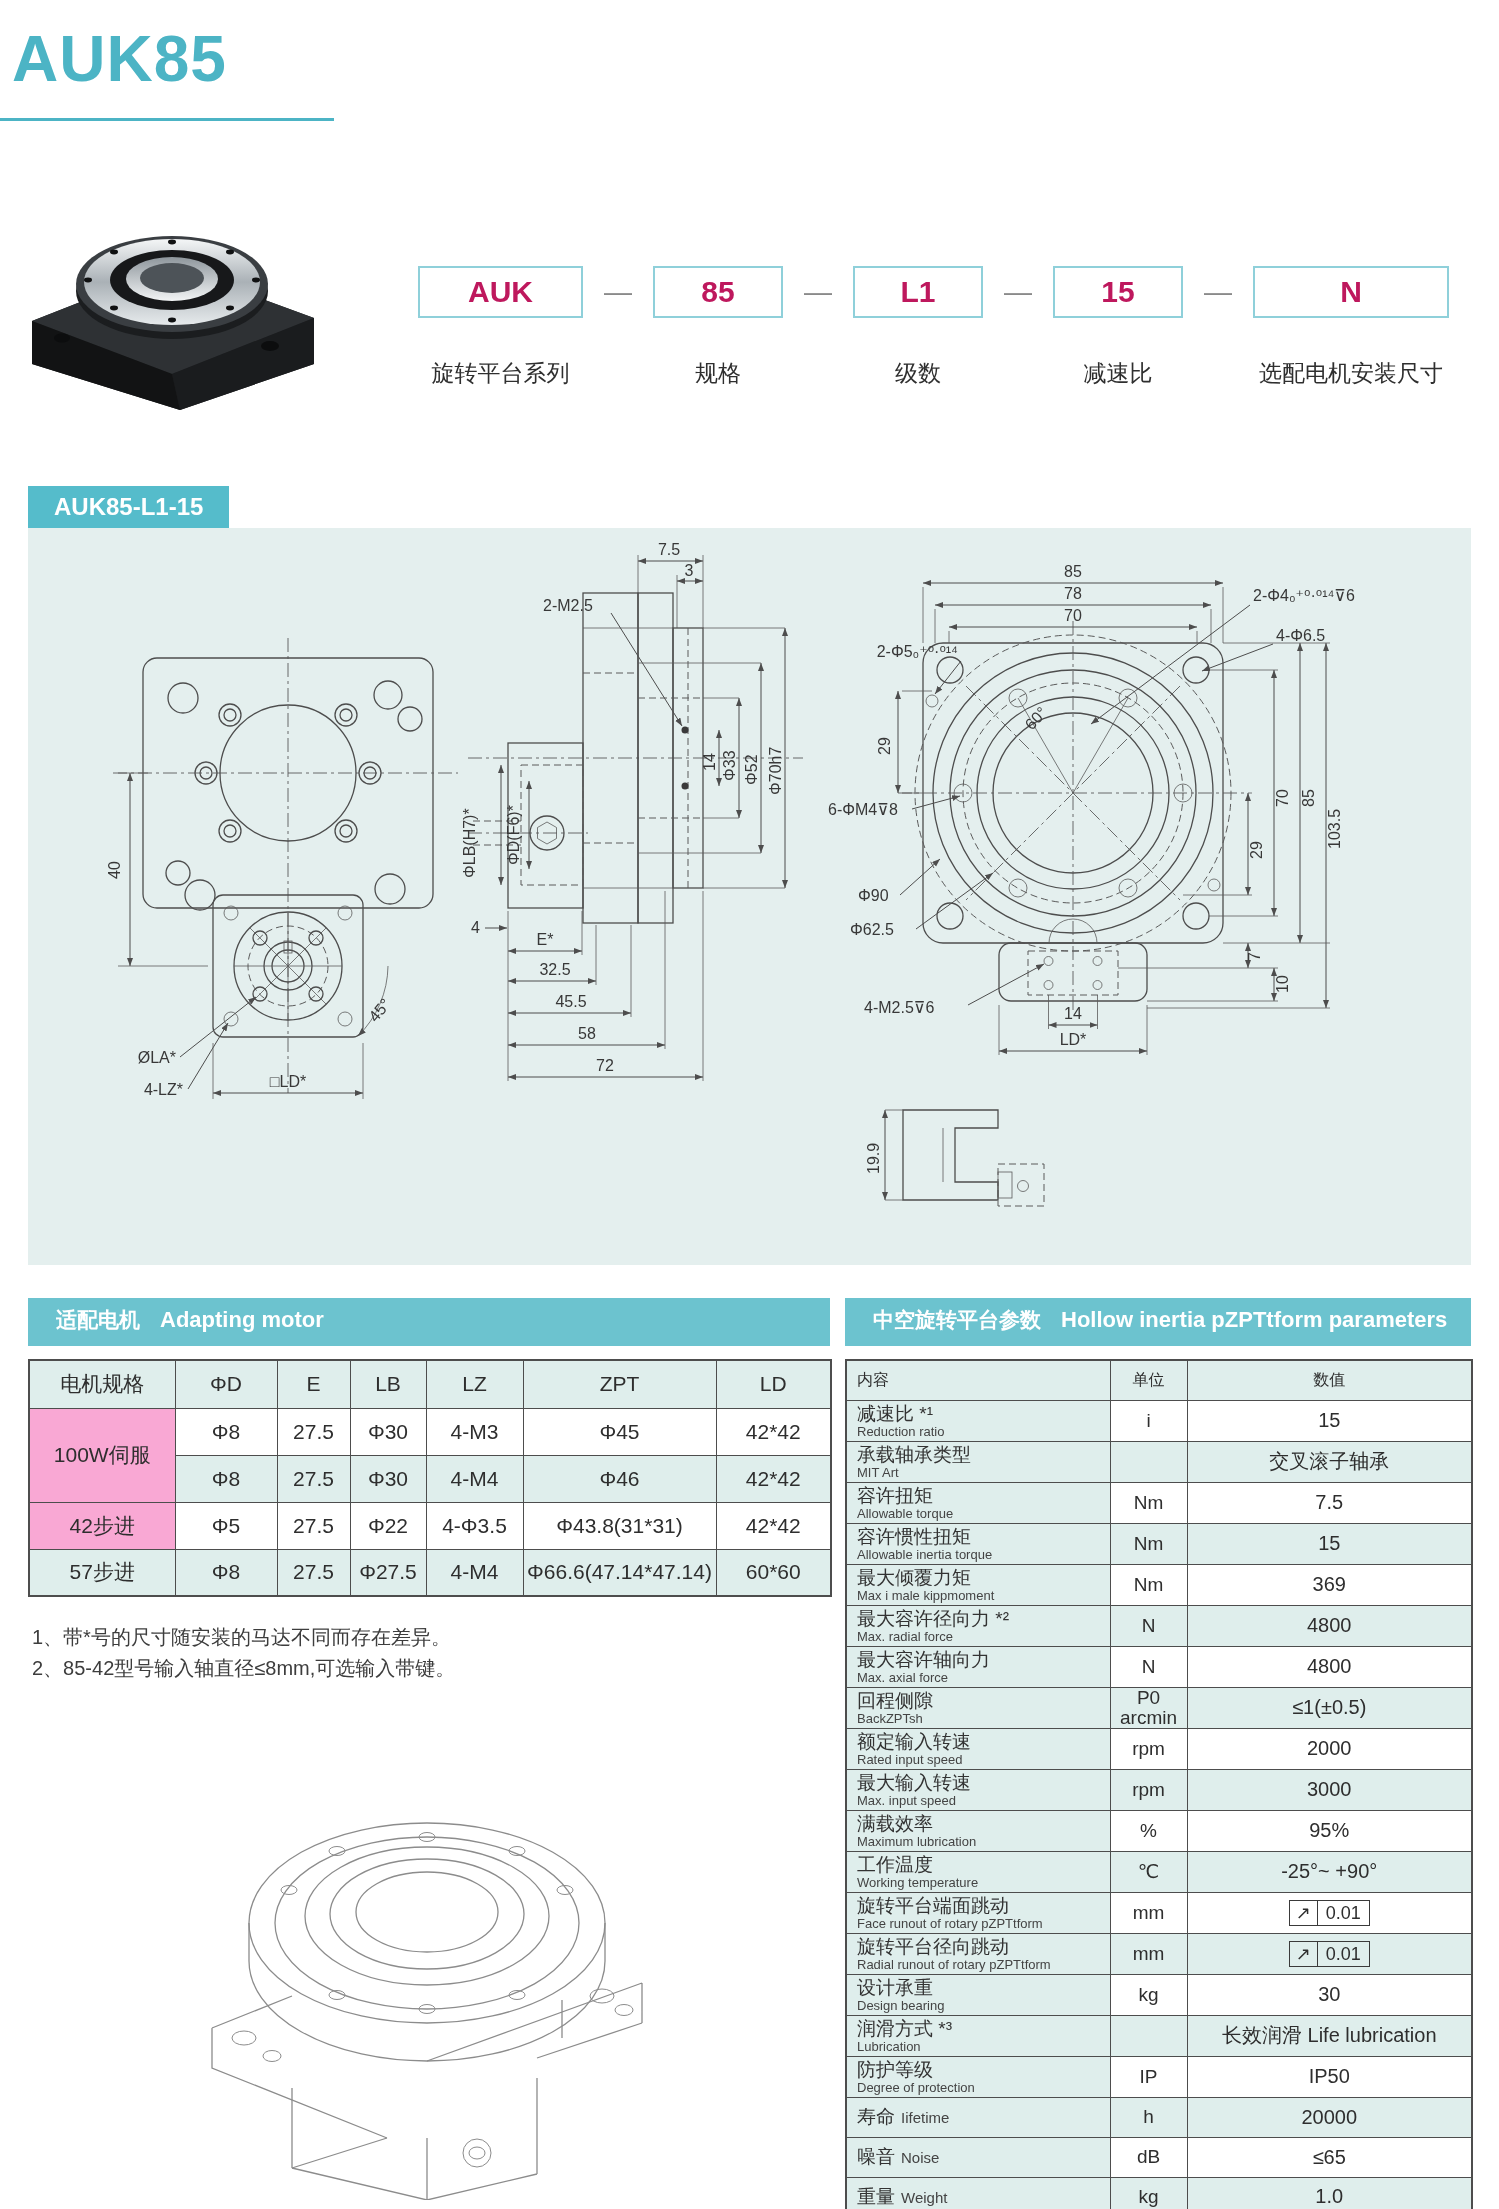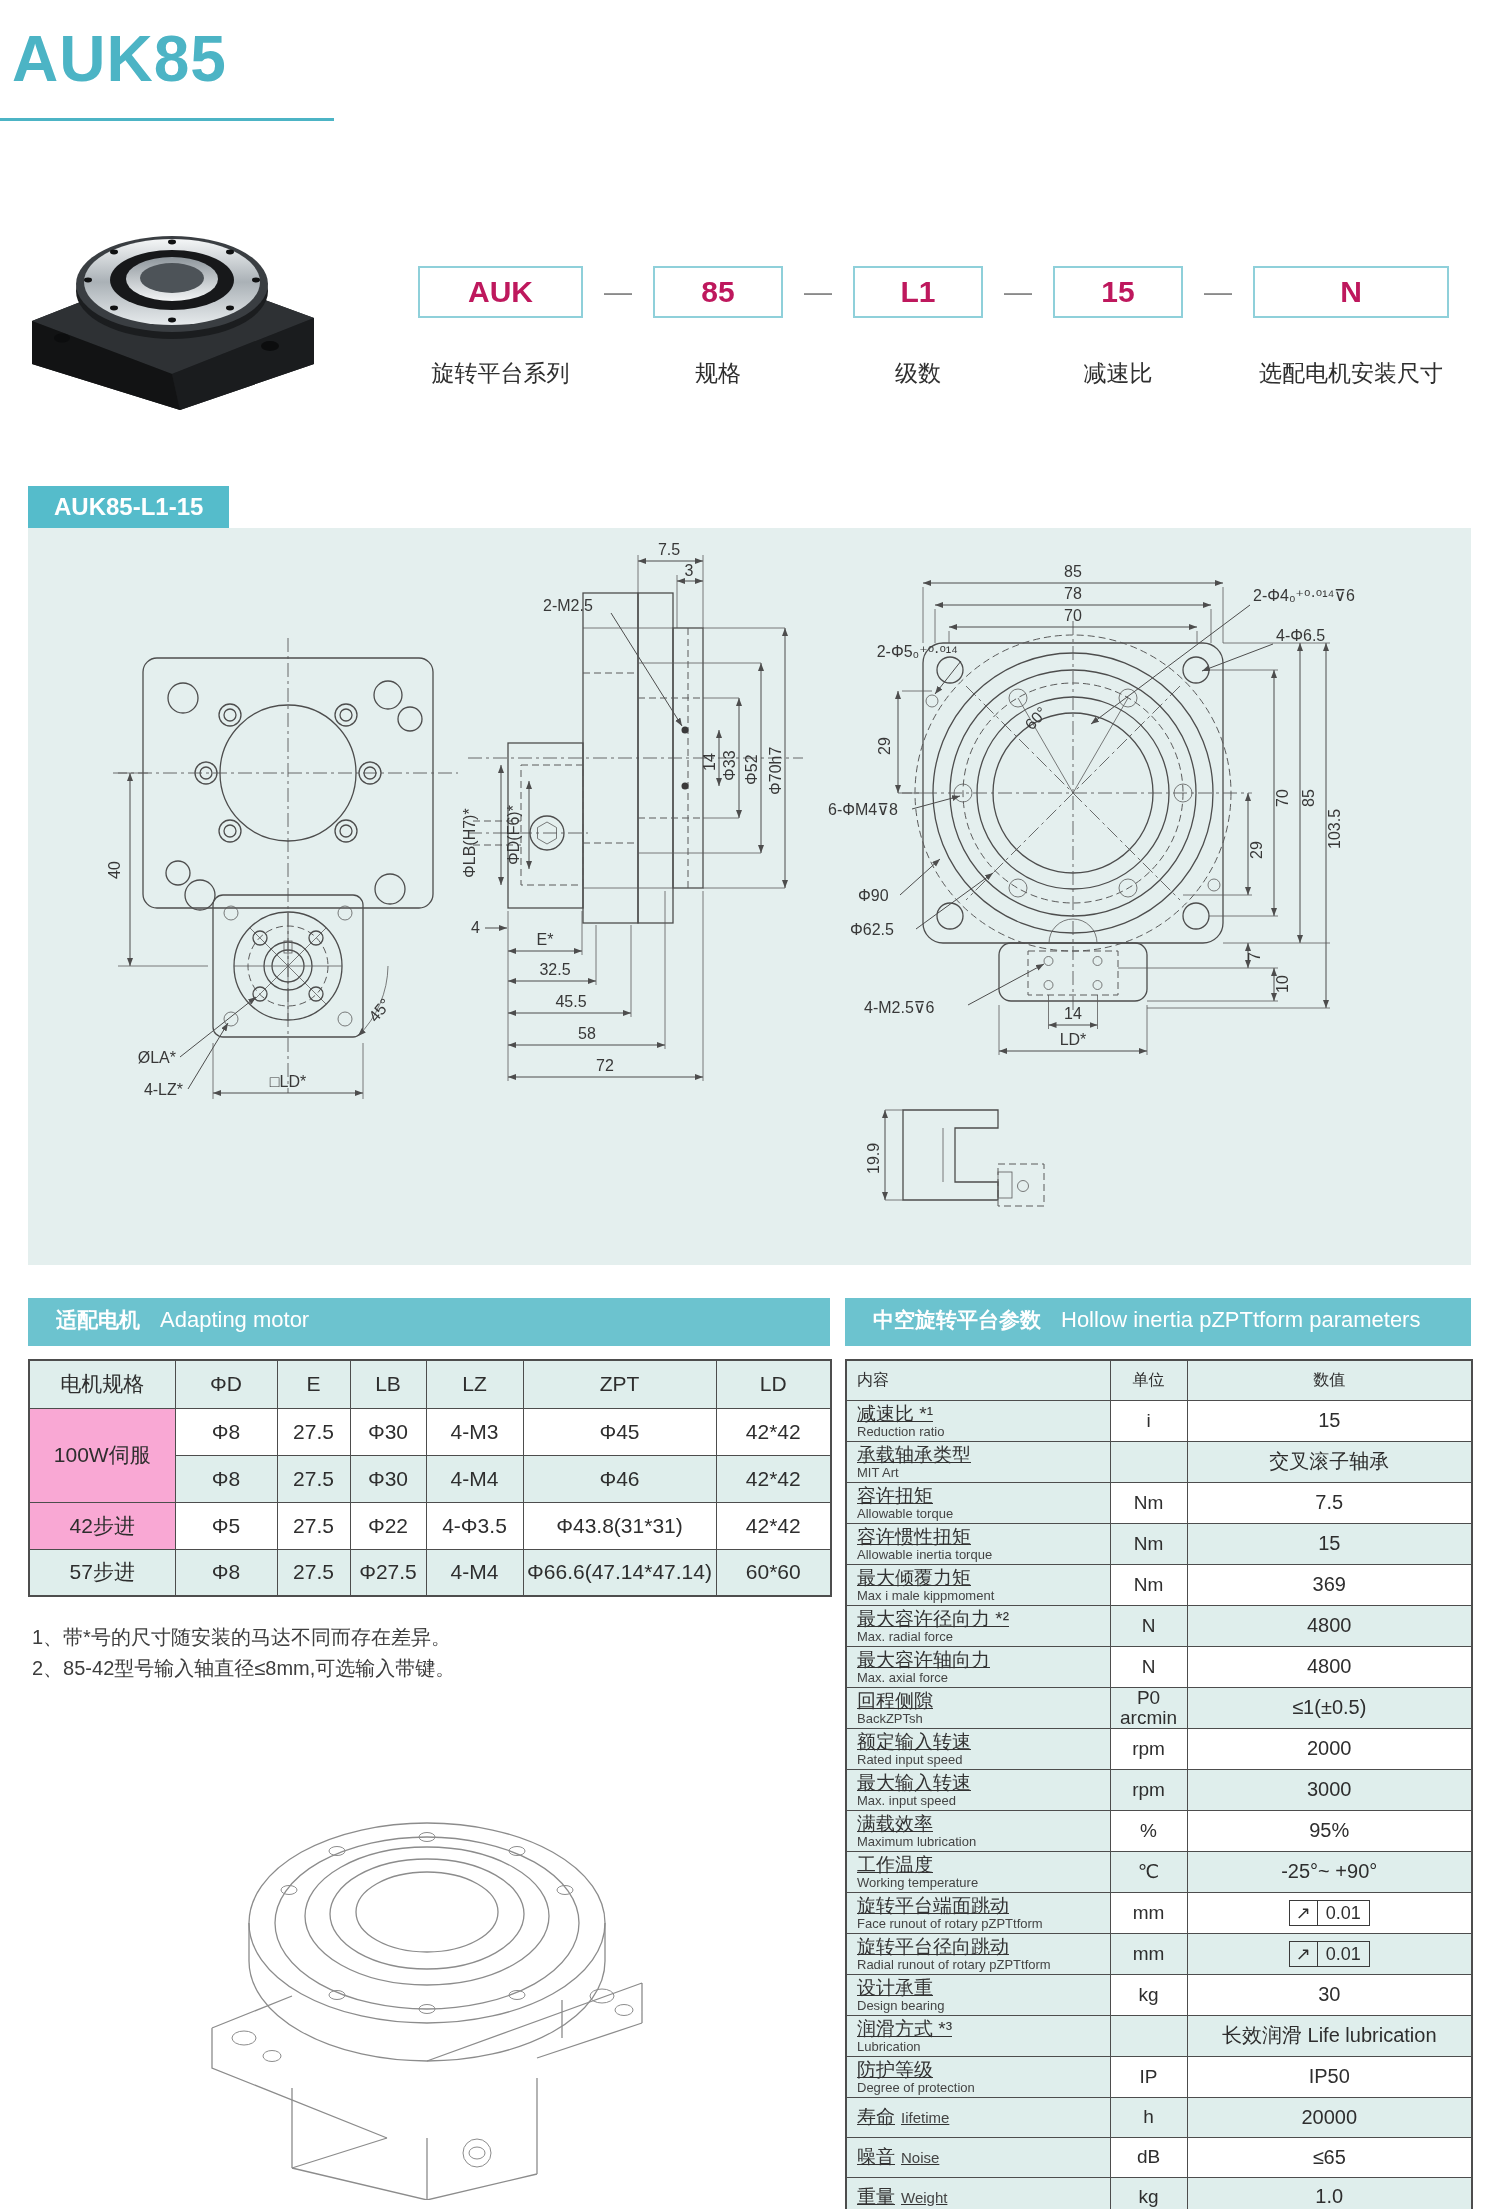--- a/index.html
+++ b/index.html
@@ -24,21 +24,21 @@
   
   .tab { position:absolute; left:28px; top:486px; height:42px; background:#55bccb; color:#fff;
          font-size:24px; font-weight:bold; display:flex; align-items:center; padding:0 26px; }
   .tab-notch { position:absolute; left:72px; top:528px; width:0; height:0;
                border-left:15px solid transparent; border-right:15px solid transparent; border-top:12px solid #3f9fae; }
   .panel { position:absolute; left:28px; top:528px; width:1443px; height:737px; background:#e4efee; }
 
   
   .bar { position:absolute; height:48px; background:#6cc3cf; color:#fff; display:flex; align-items:baseline; padding:8px 0 0 28px; }
   .bar .cn { font-size:21px; font-weight:bold; }
-  .bar .en { font-size:22px; margin-left:20px; font-weight:normal; }
+  .bar .en { font-size:22px; margin-left:20px; font-weight:bold; }
   #motor-bar { left:28px; top:1298px; width:802px; }
   #params-bar { left:845px; top:1298px; width:626px; }
 
   
   #motor-table { position:absolute; left:28px; top:1359px; width:802px; border-collapse:collapse; table-layout:fixed; }
   #motor-table th, #motor-table td { border:1px solid #4d4d4d; text-align:center; font-size:21px; color:#2e2e2e; height:47px; }
   #motor-table { border:2px solid #4d4d4d; }
   #motor-table th { background:#dfeeec; font-weight:normal; height:48px; }
   #motor-table td.spec { background:#f9a8d4; }
   #motor-table tbody tr:nth-child(even) td { background:#dfeeec; }
@@ -49,21 +49,21 @@
   .iso { position:absolute; left:172px; top:1738px; width:516px; height:462px; }
 
   
   #params-table { position:absolute; left:845px; top:1359px; width:626px; border-collapse:collapse; table-layout:fixed; }
   #params-table { border:2px solid #4d4d4d; }
   #params-table th, #params-table td { border:1px solid #4d4d4d; color:#2e2e2e; }
   #params-table th { background:#dfeeec; font-size:16px; font-weight:normal; height:40px; text-align:left; padding-left:10px; }
   #params-table th.c { text-align:center; padding-left:0; }
   #params-table td { height:40px; }
   #params-table td.name { background:#dfeeec; padding:2px 0 2px 10px; }
-  #params-table td.name .cn { font-size:19px; line-height:21px; color:#333;text-decoration:underline; }
+  #params-table td.name .cn { font-size:19px; line-height:21px; color:#333; }
   #params-table td.name .en { font-size:13px; line-height:15px; color:#444; }
   #params-table td.name .en-inline { font-size:15px; color:#444; margin-left:6px; }
   #params-table td.u { text-align:center; font-size:19px; white-space:pre-line; line-height:20px; }
   #params-table td.v { text-align:center; font-size:20px; }
   #params-table tbody tr:nth-child(even) td.u,
   #params-table tbody tr:nth-child(even) td.v { background:#dfeeec; }
   #params-table tbody tr:nth-child(odd) td.u,
   #params-table tbody tr:nth-child(odd) td.v { background:#fff; }
 
   .runout-box { display:inline-flex; border:1.5px solid #3a3a3a; font-size:18px; line-height:24px; }

